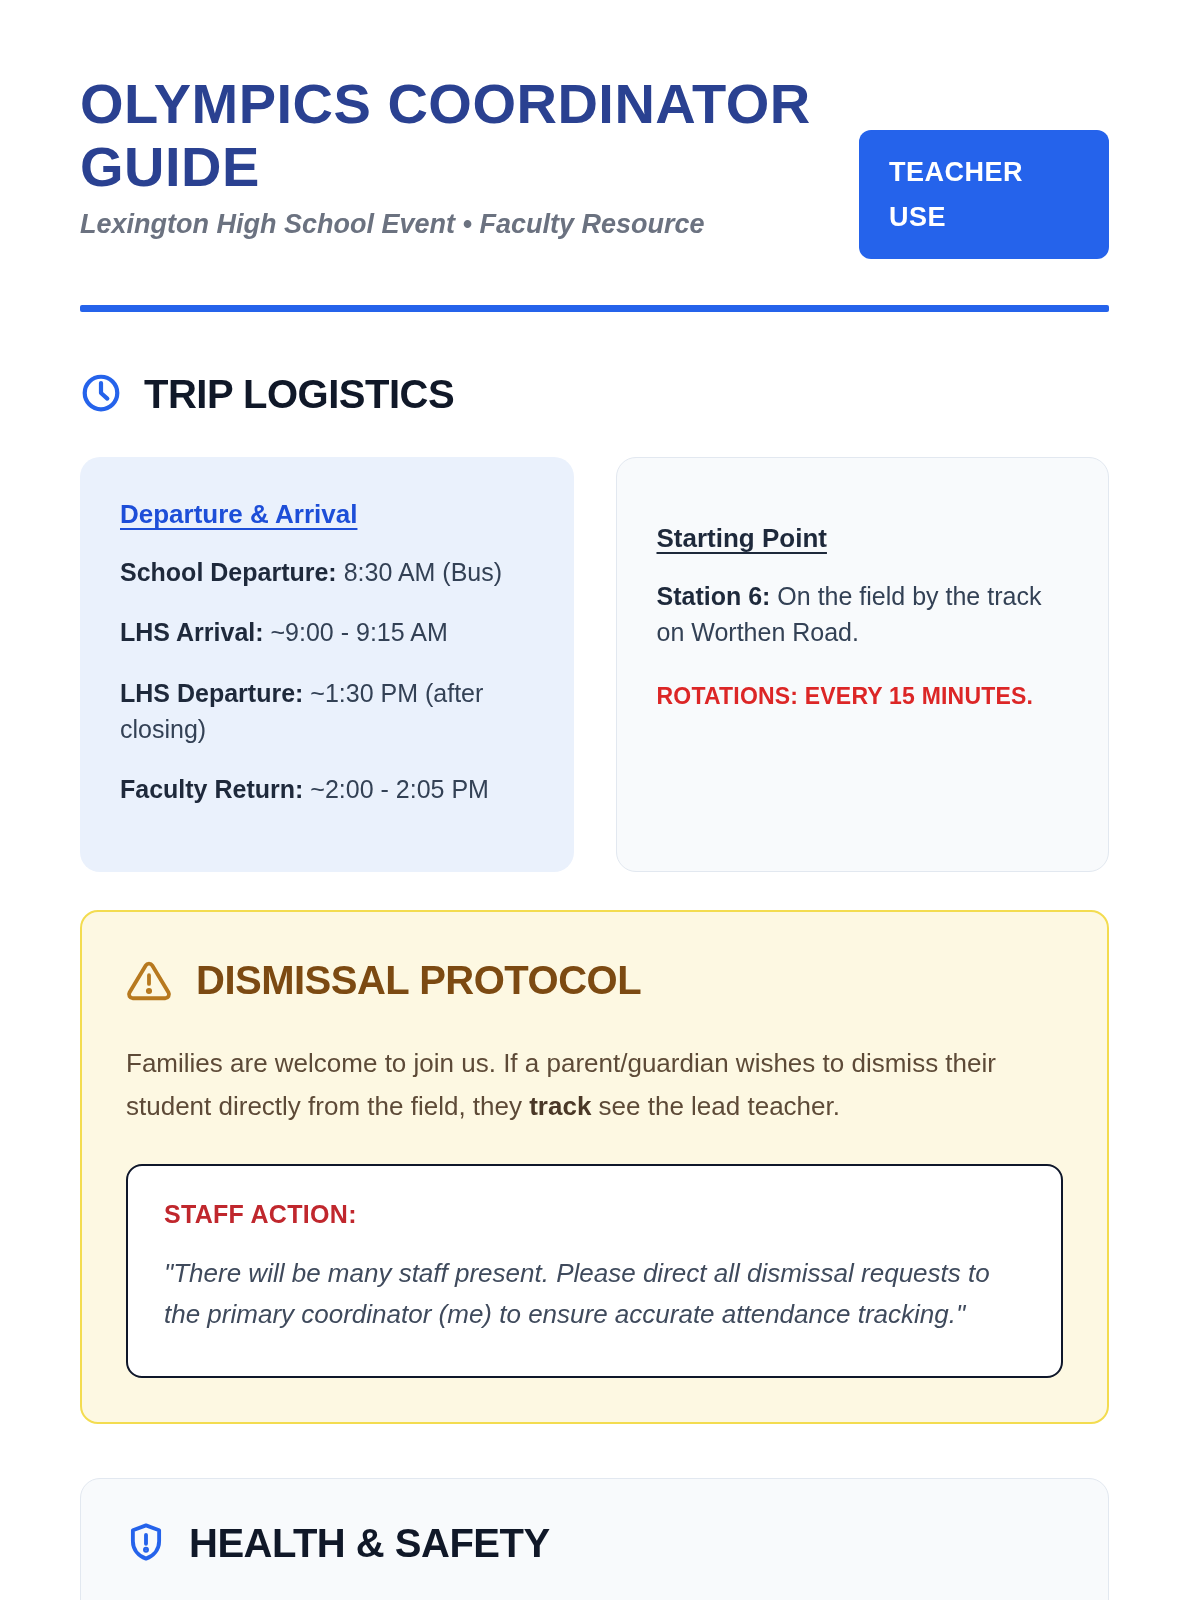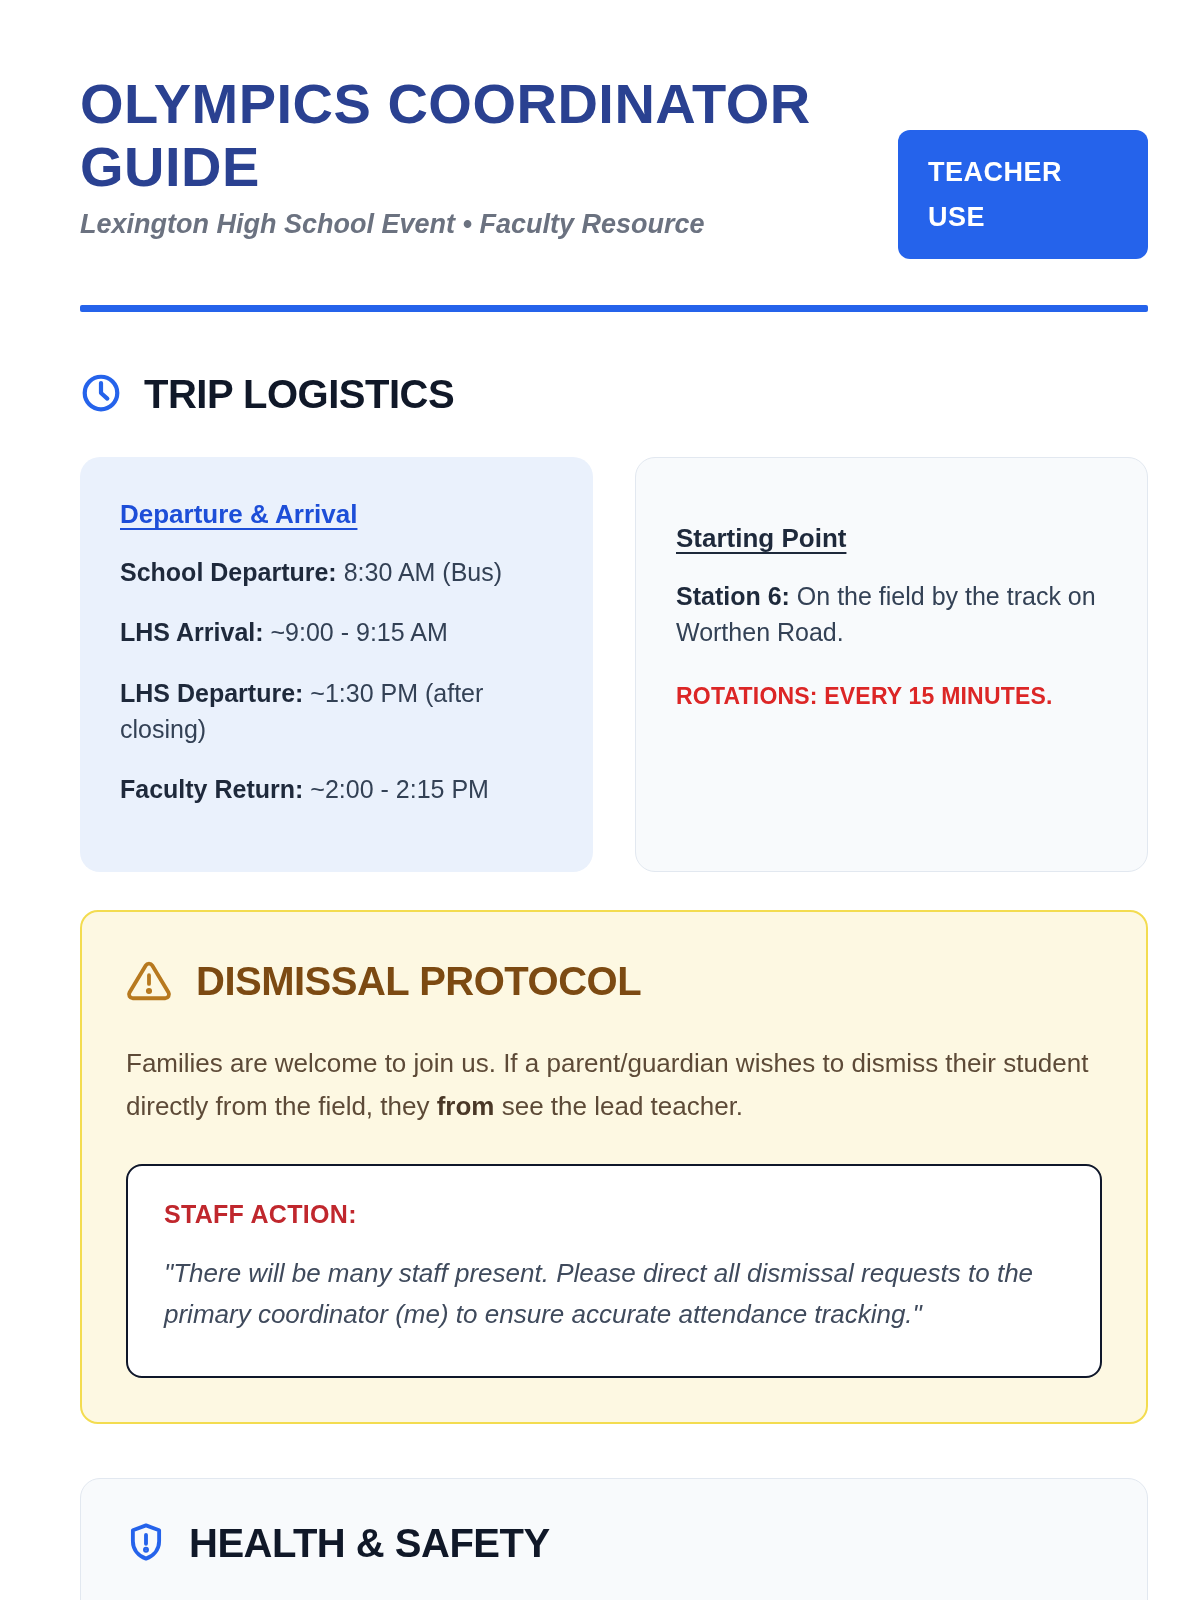--- a/index.html
+++ b/index.html
@@ -5,21 +5,21 @@
   * { margin: 0; padding: 0; box-sizing: border-box; }
   html, body { width: 1200px; height: 1600px; overflow: hidden; }
   body {
     font-family: "Liberation Sans", sans-serif;
     background: #ffffff;
     color: #1e293b;
   }
   .page {
     width: 1200px;
     height: 1304px;
-    padding: 72px 52px 0 80px;
+    padding: 72px 91px 0 80px;
   }
 
   
   .header { display: flex; justify-content: space-between; align-items: flex-start; }
   .title-block { max-width: 770px; }
   .page-title {
     font-size: 56px;
     line-height: 1.13;
     font-weight: 800;
     color: #2a4191;
@@ -114,21 +114,21 @@
   
   .warning-box {
     margin-top: 38px;
     background: #fdf8e2;
     border: 2px solid #f3dc50;
     border-radius: 18px;
     padding: 46px 44px 44px 44px;
   }
   .warning-heading {
     display: flex;
-    align-items: center;
+    align-items: flex-start;
     gap: 24px;
     font-size: 40px;
     font-weight: 800;
     letter-spacing: -0.5px;
     color: #7c4a12;
   }
   .warning-heading .icon { width: 46px; height: 46px; color: #b7791f; }
   .warning-body {
     margin-top: 38px;
     font-size: 26px;
@@ -193,21 +193,21 @@
       <span>TRIP LOGISTICS</span>
     </div>
 
     <div class="cards">
 
       <div class="card card-blue">
         <a href="#" class="card-link-heading">Departure &amp; Arrival</a>
         <p class="row"><b>School Departure:</b> <span>8:30 AM (Bus)</span></p>
         <p class="row"><b>LHS Arrival:</b> <span>~9:00 - 9:15 AM</span></p>
         <p class="row"><b>LHS Departure:</b> <span>~1:30 PM (after closing)</span></p>
-        <p class="row"><b>Faculty Return:</b> <span>~2:00 - 2:15 PM</span></p>
+        <p class="row"><b>Faculty Return:</b> <span>~2:00 - 2:05 PM</span></p>
       </div>
 
       <div class="card card-gray">
         <span class="card-heading">Starting Point</span>
         <p class="row"><b>Station 6:</b> <span>On the field by the track on Worthen Road.</span></p>
         <p class="rotations">ROTATIONS: EVERY 15 MINUTES.</p>
       </div>
 
     </div>
   </div>
@@ -217,21 +217,21 @@
       <span class="icon">
         <svg viewBox="0 0 24 24" fill="none" stroke="currentColor" stroke-width="2" stroke-linecap="round" stroke-linejoin="round">
           <path d="M10.29 3.86 1.82 18a2 2 0 0 0 1.71 3h16.94a2 2 0 0 0 1.71-3L13.71 3.86a2 2 0 0 0-3.42 0z"></path>
           <line x1="12" y1="9" x2="12" y2="13.5"></line>
           <circle cx="12" cy="17.2" r="0.6" fill="currentColor"></circle>
         </svg>
       </span>
       <span>DISMISSAL PROTOCOL</span>
     </div>
 
-    <p class="warning-body"><span>Families are welcome to join us. If a parent/guardian wishes to dismiss their student directly from the field, they </span><b>from</b><span> see the lead teacher.</span></p>
+    <p class="warning-body"><span>Families are welcome to join us. If a parent/guardian wishes to dismiss their student directly from the field, they </span><b>track</b><span> see the lead teacher.</span></p>
 
     <div class="staff-box">
       <div class="staff-label">STAFF ACTION:</div>
       <p class="staff-quote">"There will be many staff present. Please direct all dismissal requests to the primary coordinator (me) to ensure accurate attendance tracking."</p>
     </div>
   </div>
 
   <div class="health-card">
     <div class="section-heading">
       <span class="icon">

